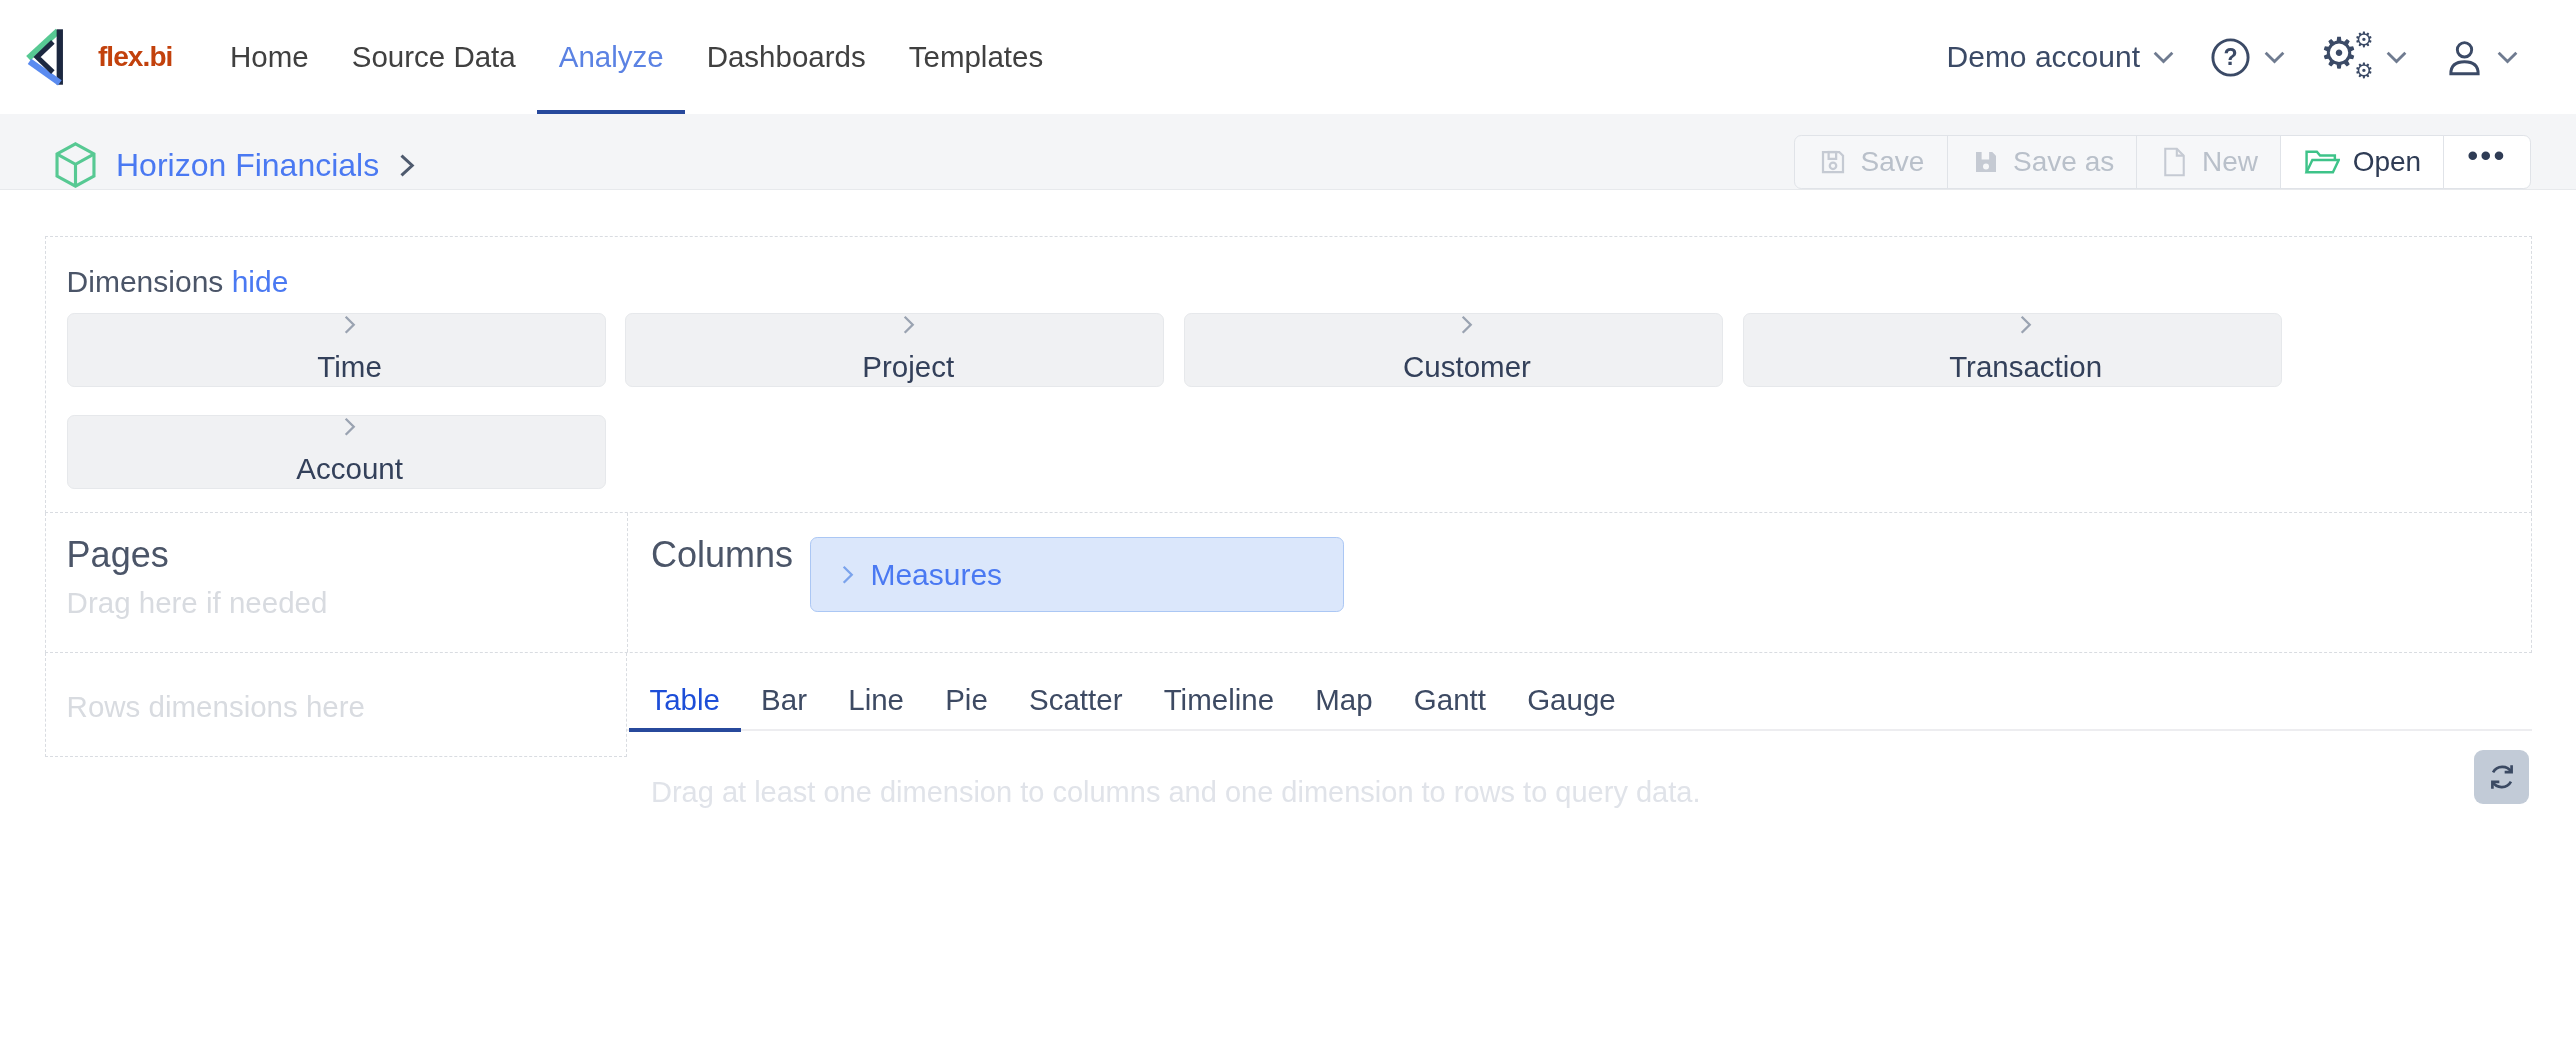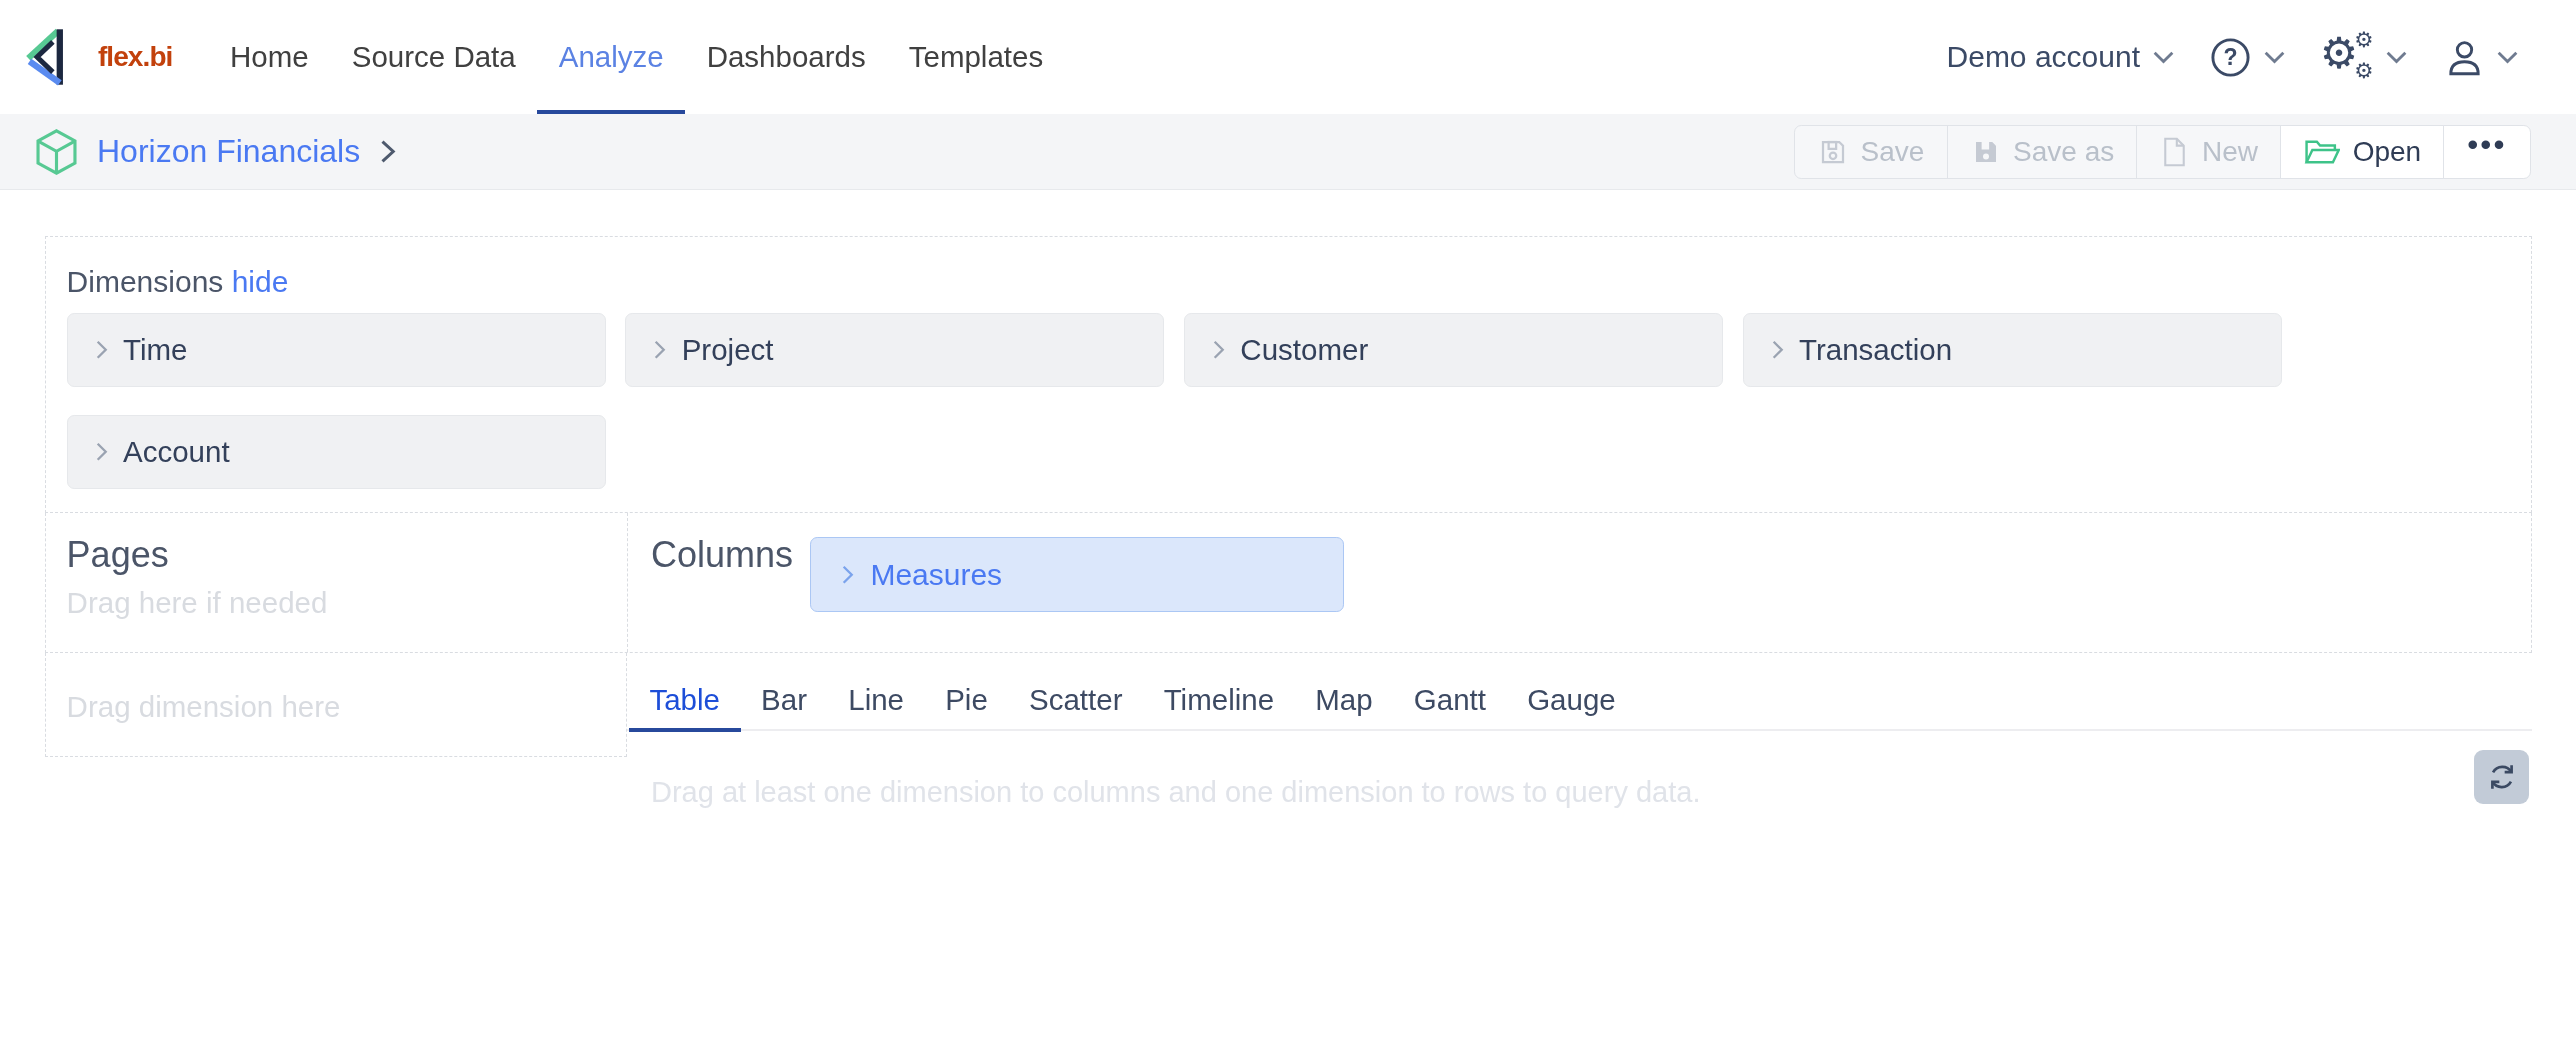--- a/index.html
+++ b/index.html
@@ -19,21 +19,21 @@
     height:4.5px; background:#27499c; }
   .nav-right { margin-left:auto; display:flex; align-items:center; gap:12.5px; }
   .menu-trigger { display:flex; align-items:center; gap:11.6px; cursor:pointer; padding:0 11.6px; color:#3b4a66; }
   .account-label { font-size:30px; }
   .chev { width:23px; height:14.3px; }
   .chev polyline { fill:none; stroke:#6f7b90; stroke-width:3.2; }
   .icon-stroke { fill:none; stroke:#3b4a66; stroke-width:1.7; }
 
   
   .crumbbar { height:76px; background:#f4f5f7; border-bottom:1.8px solid #e7e9ec;
-    display:flex; align-items:center; padding:0 45px 0 34px; }
+    display:flex; align-items:flex-end; padding:0 45px 0 53px; }
   .crumb-left { display:flex; align-items:center; gap:18px; }
   .report-title { font-size:32px; color:#4a79f2; cursor:pointer; }
   .crumb-chev { width:19.7px; height:27px; }
   .crumb-chev polyline { fill:none; stroke:#4e5a6e; stroke-width:3.4; }
   .btn-group { margin-left:auto; display:flex; }
   .tbtn { display:flex; align-items:center; gap:12.5px; height:54px; padding:0 23px;
     border:1.8px solid #e0e3e8; margin-left:-1.8px; background:#fff; font-size:28px;
     color:#2f3c55; cursor:pointer; font-family:inherit; }
   .tbtn:first-child { border-radius:7.2px 0 0 7.2px; margin-left:0; }
   .tbtn:last-child { border-radius:0 7.2px 7.2px 0; }
@@ -42,21 +42,21 @@
   .more-dots { font-size:30px; font-weight:700; letter-spacing:2.7px; line-height:0; padding-bottom:12.5px; }
 
   
   .builder { margin:46px 45px 0 45px; width:2487px; }
 
   .dim-section { border:1.8px dashed #d9dce1; height:277px; padding:27px 20.6px 0 20.6px; }
   .section-title-row { font-size:30px; color:#4b5568; line-height:36px; }
   .hide-link { color:#4a79f2; cursor:pointer; text-decoration:none; }
   .chip-wrap { margin-top:12.5px; display:flex; flex-wrap:wrap; gap:28px 19.7px; }
   .chip { width:539px; height:74px; background:#f0f1f3; border:1.8px solid #e6e8eb; border-radius:7.2px;
-    display:flex; align-items:center; padding-left:27px; gap:15px; cursor:grab; }
+    display:flex; align-items:center; padding-left:27px; gap:15px; cursor:grab;flex-direction:column; }
   .chip-label { font-size:29.5px; color:#33405a; }
   .chip-chev { width:13.4px; height:21.5px; }
   .chip-chev polyline { fill:none; stroke:#9aa3b1; stroke-width:2.6; }
 
   .mid-row { display:flex; border-left:1.8px dashed #d9dce1; border-right:1.8px dashed #d9dce1;
     border-bottom:1.8px dashed #d9dce1; height:140px; }
   .cell-left { width:582px; border-right:1.8px dashed #d9dce1; padding:24px 0 0 20.6px; }
   .cell-right { flex:1; padding:24px 0 0 23px; display:flex; align-items:flex-start; }
   .axis-title { font-size:36px; color:#4b5568; line-height:36px; }
   .placeholder { font-size:29.5px; color:#d8dbe0; line-height:36px; margin-top:11.6px; }
@@ -241,21 +241,21 @@
         <svg class="chip-chev" viewBox="0 0 15 24">
             <polyline points="3,3 12,12 3,21"></polyline>
           </svg>
         <span class="chip-label">Measures</span>
       </div>
     </div>
   </section>
 
   <section class="bot-row">
     <div class="rows-cell">
-      <div class="placeholder">Drag dimension here</div>
+      <div class="placeholder">Rows dimensions here</div>
     </div>
     <div class="chart-cell">
       <ul class="tabs">
         <li class="tab active">Table</li>
         <li class="tab">Bar</li>
         <li class="tab">Line</li>
         <li class="tab">Pie</li>
         <li class="tab">Scatter</li>
         <li class="tab">Timeline</li>
         <li class="tab">Map</li>

